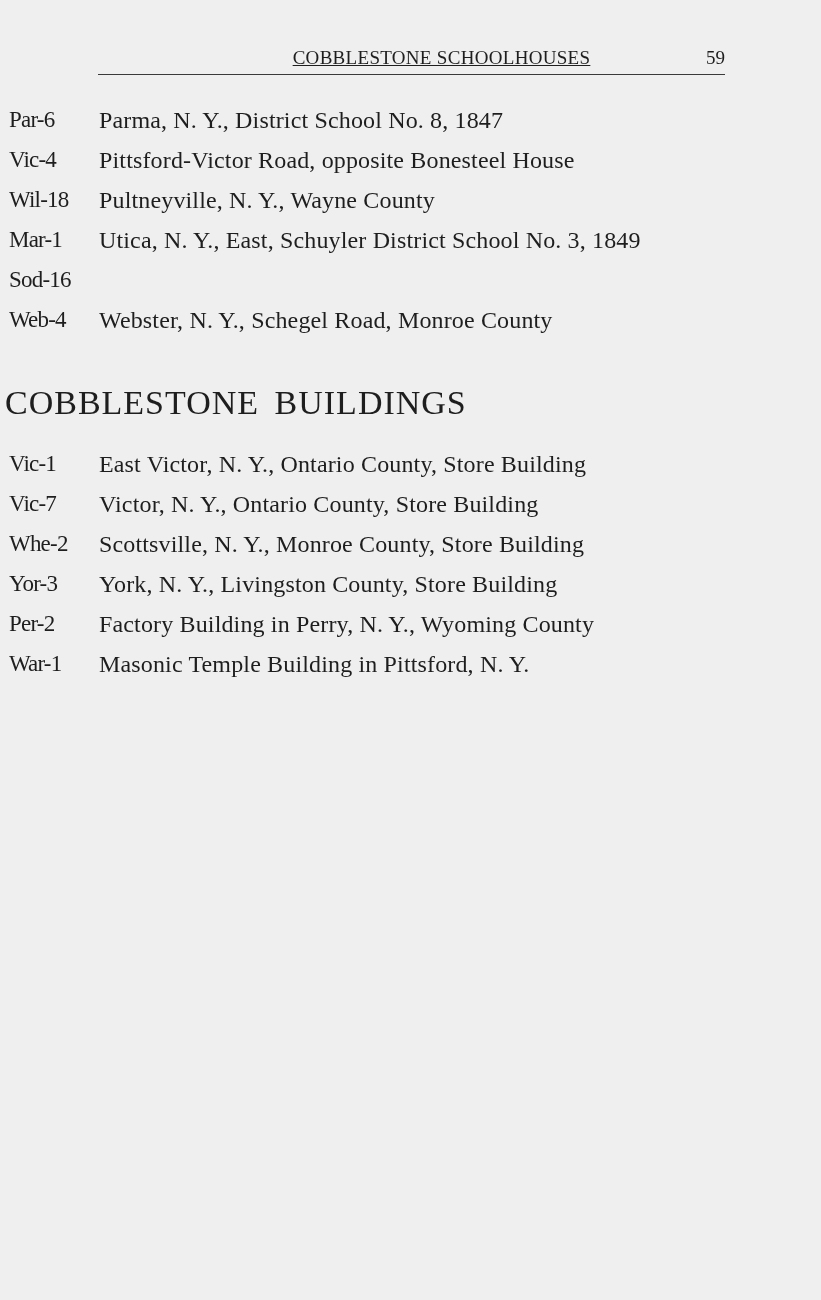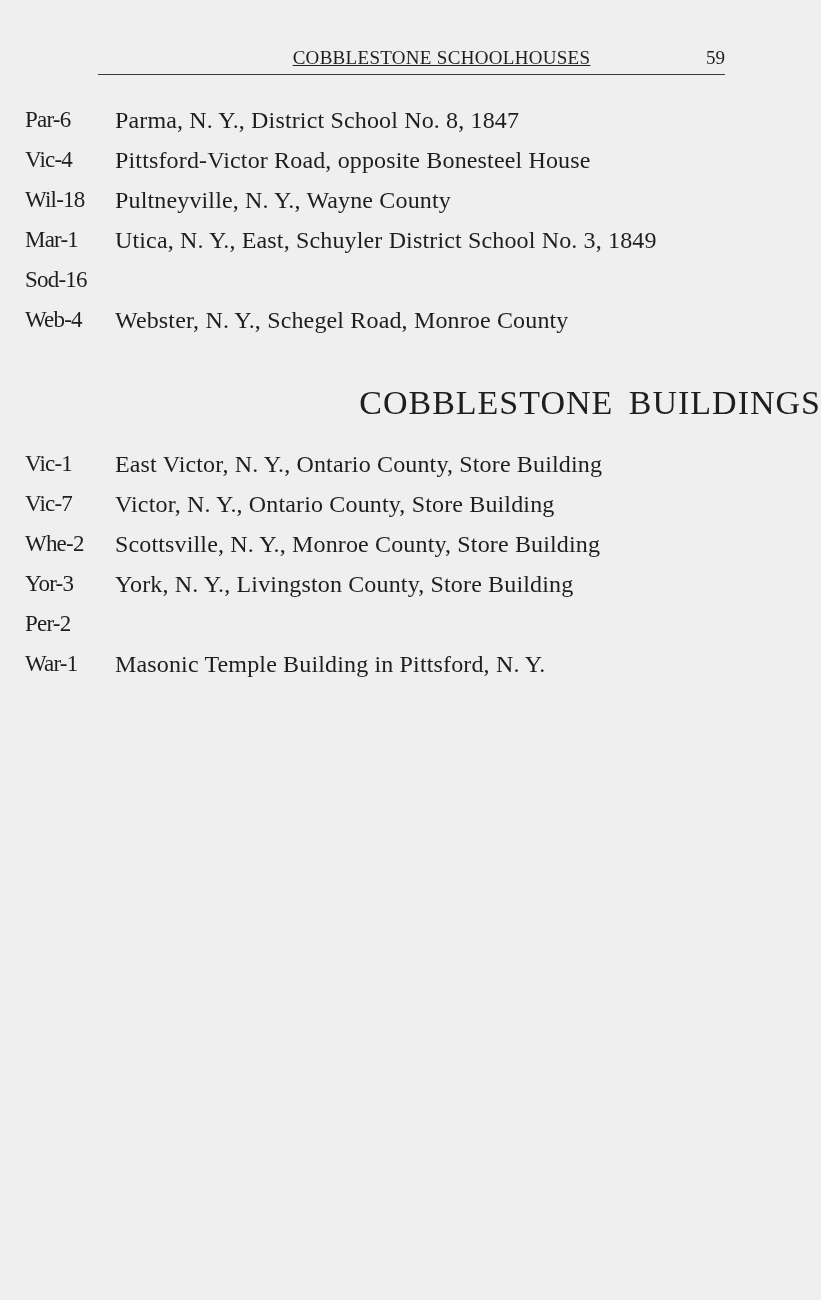--- a/index.html
+++ b/index.html
@@ -36,21 +36,21 @@
       text-decoration: underline;
     }
     .page-number {
       position: absolute;
       right: 0;
       top: 1px;
       font-size: 19px;
     }
     .entry-list {
       position: absolute;
-      left: 16px;
+      left: 0;
       width: 702px;
     }
     .entry {
       position: relative;
       height: 40px;
       font-size: 24px;
       line-height: 40px;
       white-space: nowrap;
     }
     .entry-code {
@@ -66,21 +66,21 @@
       top: 0;
       letter-spacing: 0.15px;
     }
     #schoolhouses { top: 100px; }
     #buildings { top: 444px; }
     .section-heading {
       position: absolute;
       left: 0;
       width: 821px;
       top: 384px;
-      text-align: right;
+      text-align: left;
       font-size: 34px;
       letter-spacing: 1px;
       padding-left: 5px;
       box-sizing: border-box;
       word-spacing: 6px;
     }
   </style>
 </head>
 <body>
 
@@ -129,18 +129,19 @@
   <div class="entry">
     <span class="entry-code">Whe-2</span>
     <span class="entry-desc">Scottsville, N. Y., Monroe County, Store Building</span>
   </div>
   <div class="entry">
     <span class="entry-code">Yor-3</span>
     <span class="entry-desc">York, N. Y., Livingston County, Store Building</span>
   </div>
   <div class="entry">
     <span class="entry-code">Per-2</span>
+    <span class="entry-desc">Factory Building in Perry, N. Y., Wyoming County</span>
   </div>
   <div class="entry">
     <span class="entry-code">War-1</span>
     <span class="entry-desc">Masonic Temple Building in Pittsford, N. Y.</span>
   </div>
 </div>
 
 </body></html>

